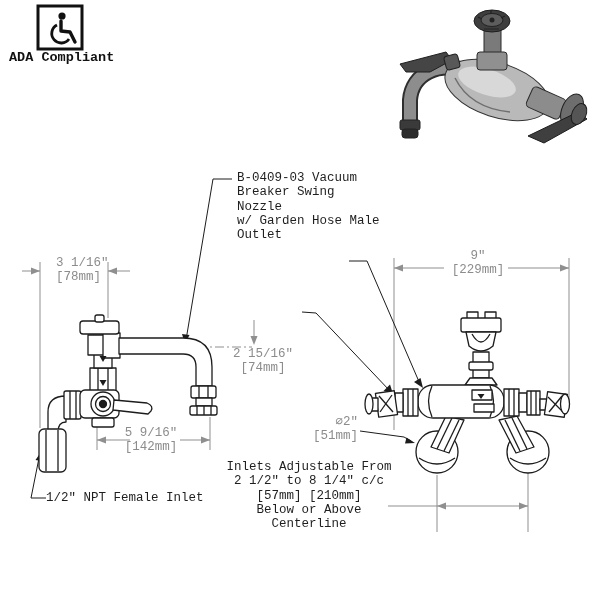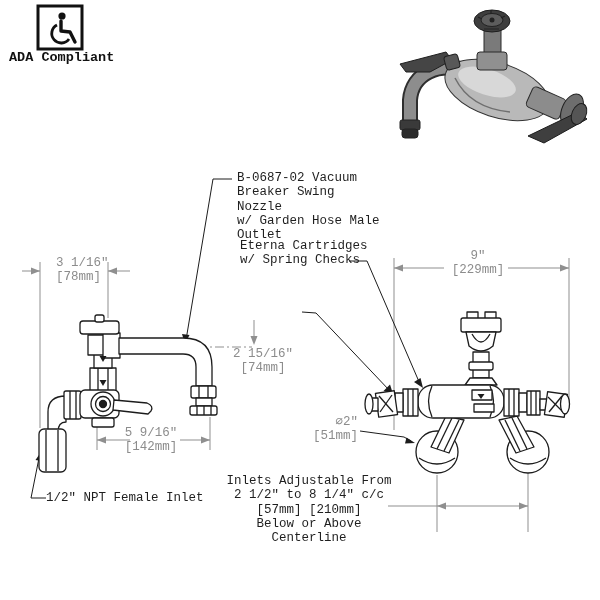--- a/index.html
+++ b/index.html
@@ -193,32 +193,30 @@
       <rect x="540" y="399" width="8" height="11"></rect>
       <rect x="546" y="393" width="20" height="23" transform="rotate(8 556 404)"></rect>
       <line x1="548" y1="397" x2="563" y2="412"></line>
       <line x1="562" y1="396" x2="549" y2="412"></line>
       <ellipse cx="565" cy="404" rx="4.5" ry="10"></ellipse>
     </g>
   </svg>
 
   <div class="ada-label">ADA Compliant</div>
 
-  <div class="label" style="left:237px;top:171px;width:150px;">B-0687-02 Vacuum
+  <div class="label" style="left:237px;top:171px;width:150px;">B-0409-03 Vacuum
 Breaker Swing Nozzle
 w/ Garden Hose Male
 Outlet</div>
 
-  <div class="label" style="left:240px;top:239px;width:130px;">Eterna Cartridges
-w/ Spring Checks</div>
 
 
   <div class="label" style="left:46px;top:491px;width:160px;">1/2" NPT Female Inlet</div>
 
-  <div class="label center" style="left:224px;top:474px;width:170px;">Inlets Adjustable From
+  <div class="label center" style="left:224px;top:460px;width:170px;">Inlets Adjustable From
 2 1/2" to 8 1/4" c/c
 [57mm] [210mm]
 Below or Above Centerline</div>
 
   <div class="label gray" style="left:56px;top:256px;width:80px;"><span>3 1/16"</span>
 <span>[78mm]</span></div>
 
   <div class="label gray center" style="left:225px;top:347px;width:76px;"><span>2 15/16"</span>
 <span>[74mm]</span></div>
 

